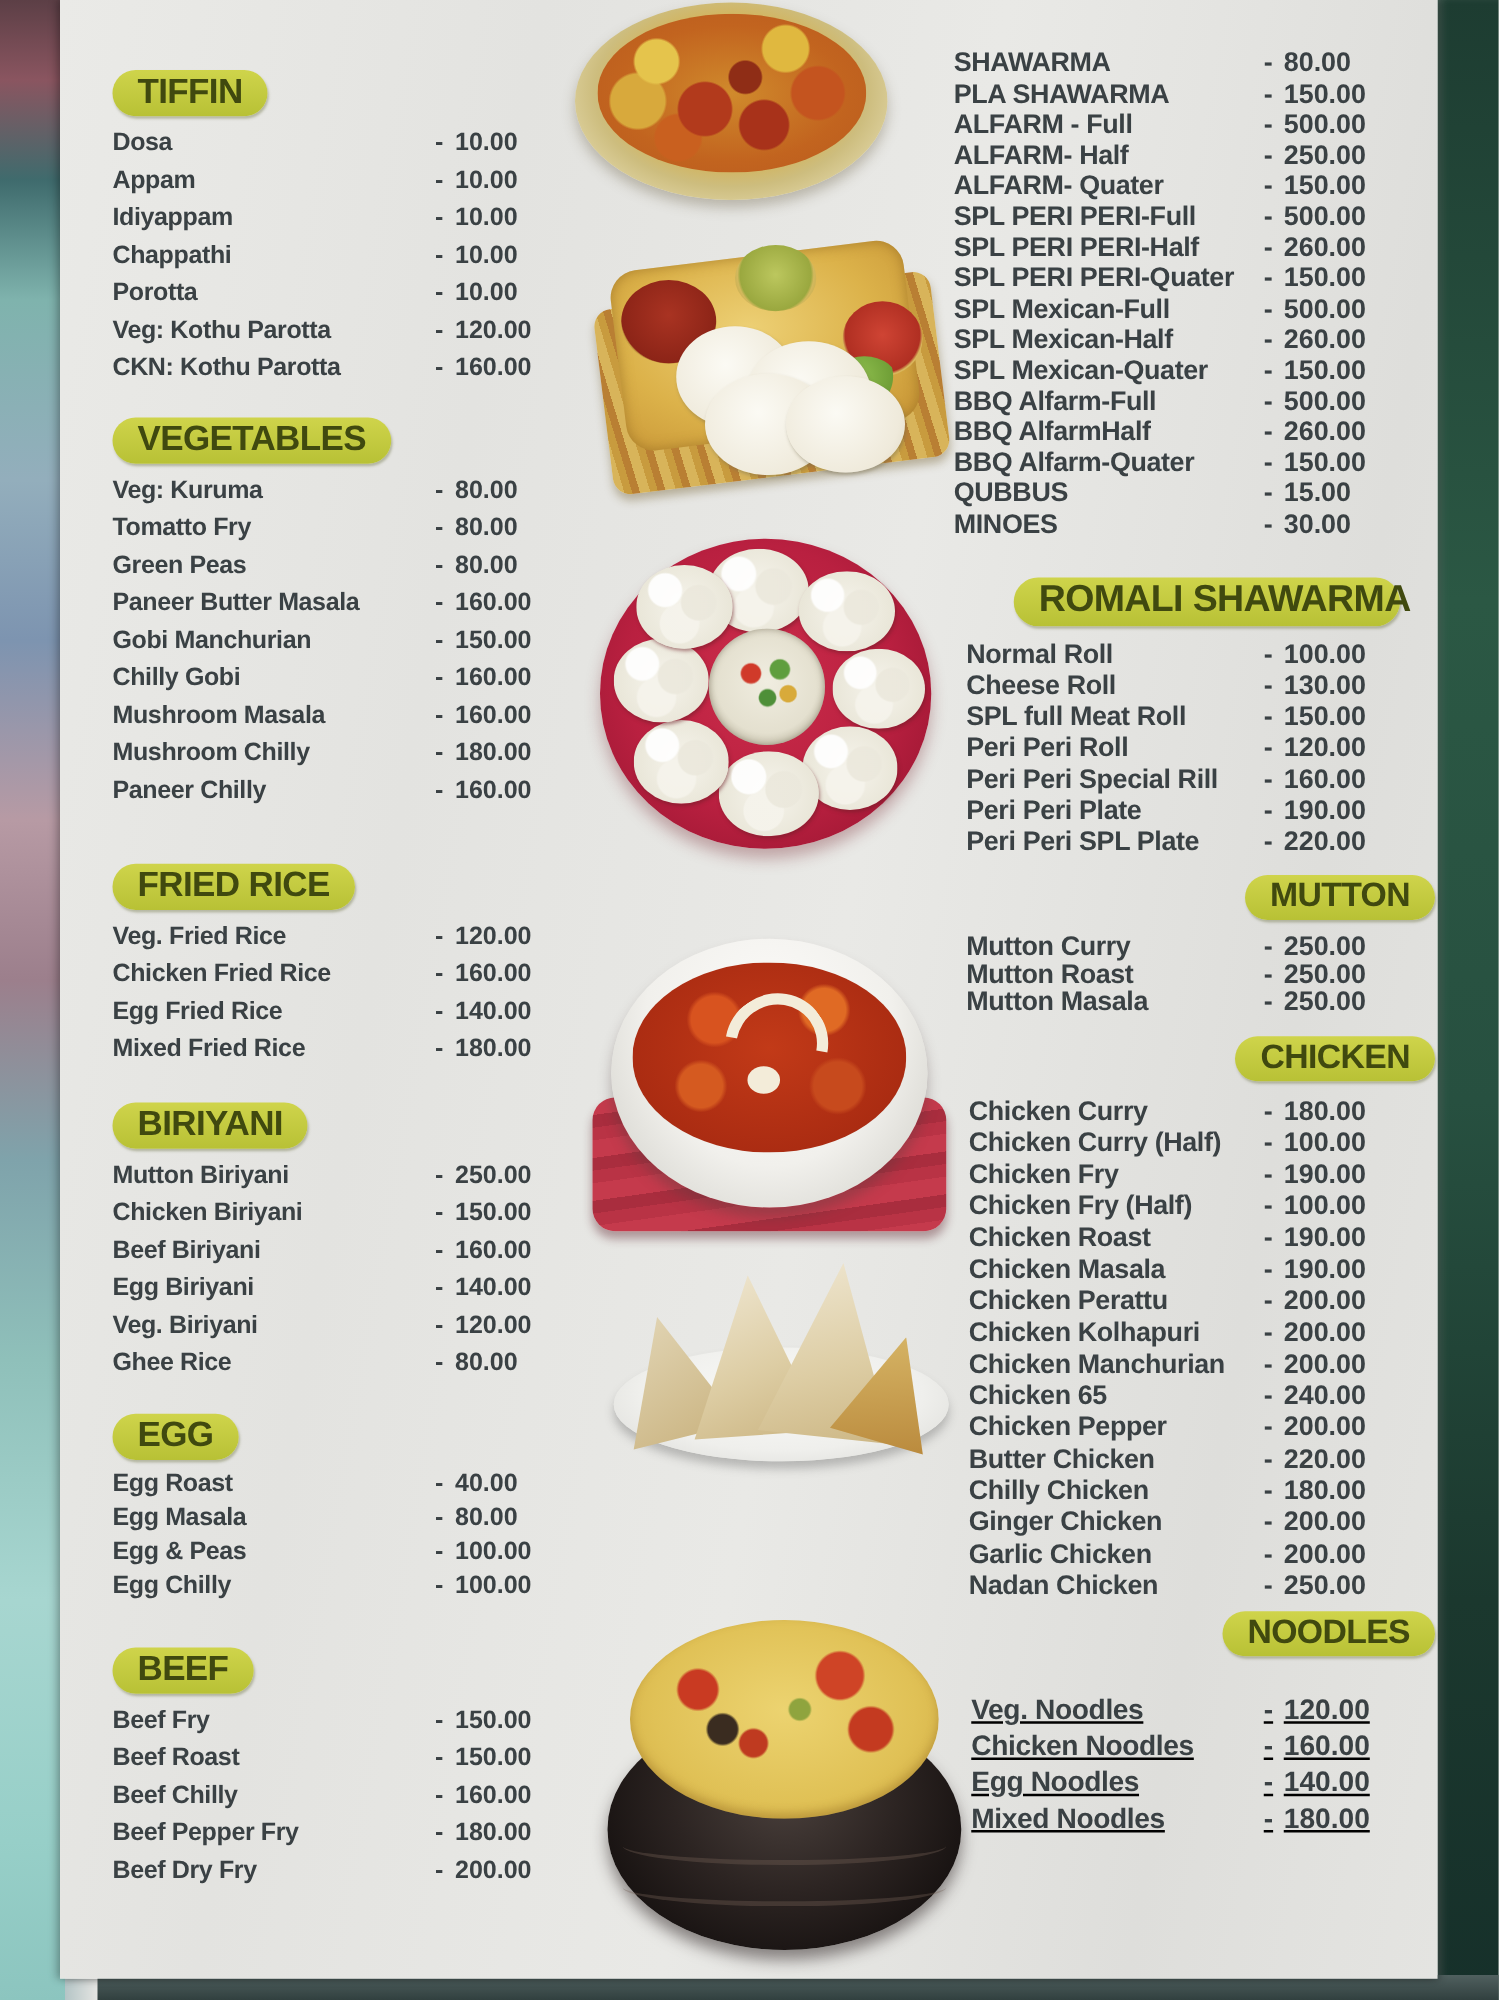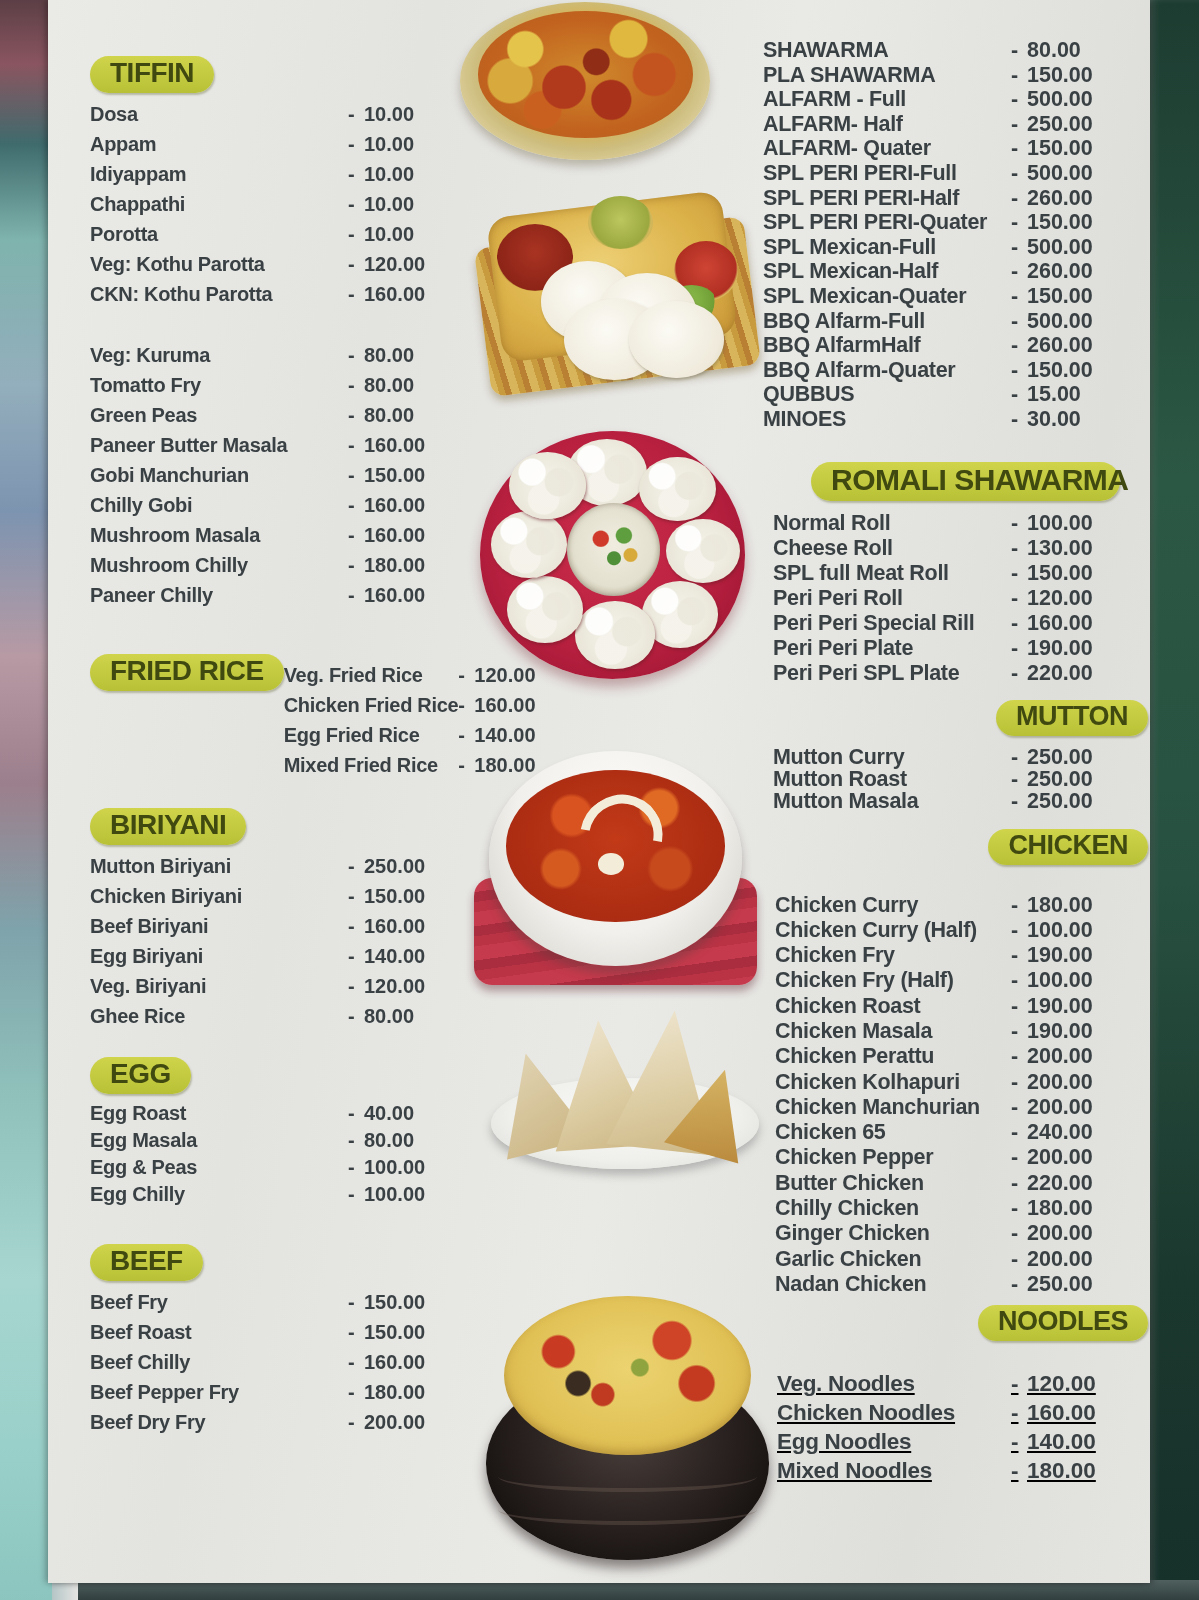--- a/index.html
+++ b/index.html
@@ -62,21 +62,21 @@
   .ls-1{margin-top:25px;} .ls-2{margin-top:44px;} .ls-3{margin-top:28px;}
   .ls-4{margin-top:26px;} .ls-5{margin-top:36px;}
   .ls-4 .row{line-height:27px;}
   
   .col-right .row{font-size:21.5px;line-height:24.6px;}
   .col-right .row .price{width:97px;}
   .rs-0{margin-top:30px;} .rs-0 .rows{margin-top:10px;padding-left:10px;}
   .rs-0 .row{line-height:25px;}
   .rs-1{margin-top:14px;} .rs-1 .rows{margin-top:10px;padding-left:10px;}
   .rs-1 .row{line-height:22px;}
-  .rs-2{margin-top:17px;} .rs-2 .rows{margin-top:28px;padding-left:12px;}
+  .rs-2{margin-top:17px;} .rs-2 .rows{margin-top:12px;padding-left:12px;}
   .rs-2 .row{line-height:25.3px;}
   .rs-3{margin-top:8px;} .rs-3 .rows{margin-top:28px;padding-left:14px;text-decoration:underline;}
   .rs-3 .row{font-size:22.5px;line-height:29px;}
   .rows{display:flex;flex-direction:column;}
   
   .photo{position:absolute;}
   .ellipse{border-radius:50%;position:absolute;}
   
   .ph-noodles{left:412px;top:2px;width:250px;height:158px;}
   .ph-noodles .plate{left:0;top:0;width:100%;height:100%;
@@ -257,20 +257,21 @@
           <div class="row">
             <span class="nm">CKN: Kothu Parotta</span>
             <span class="price">
               <span class="dash">-</span>
               <span class="val">160.00</span>
             </span>
           </div>
         </div>
       </div>
       <div class="ls-1" style="display: flex; flex-direction: column;">
+        <div class="pill">VEGETABLES</div>
         <div class="rows">
           <div class="row">
             <span class="nm">Veg: Kuruma</span>
             <span class="price">
               <span class="dash">-</span>
               <span class="val">80.00</span>
             </span>
           </div>
           <div class="row">
             <span class="nm">Tomatto Fry</span>
@@ -323,21 +324,21 @@
           </div>
           <div class="row">
             <span class="nm">Paneer Chilly</span>
             <span class="price">
               <span class="dash">-</span>
               <span class="val">160.00</span>
             </span>
           </div>
         </div>
       </div>
-      <div class="ls-2" style="display: flex; flex-direction: row;">
+      <div class="ls-2" style="display: flex; flex-direction: column;">
         <div class="pill">FRIED RICE</div>
         <div class="rows">
           <div class="row">
             <span class="nm">Veg. Fried Rice</span>
             <span class="price">
               <span class="dash">-</span>
               <span class="val">120.00</span>
             </span>
           </div>
           <div class="row">

